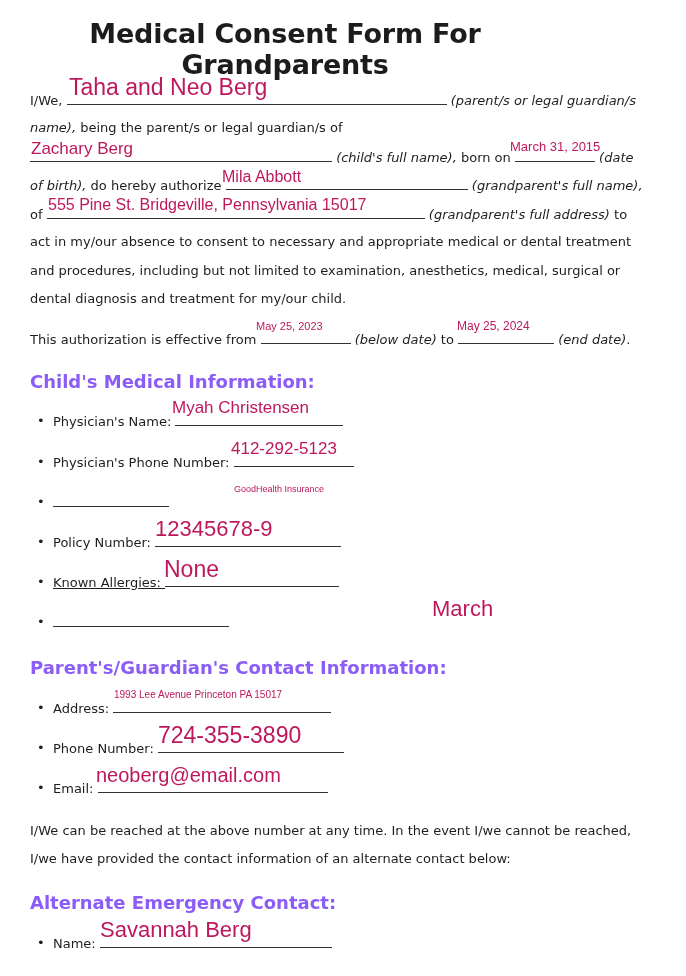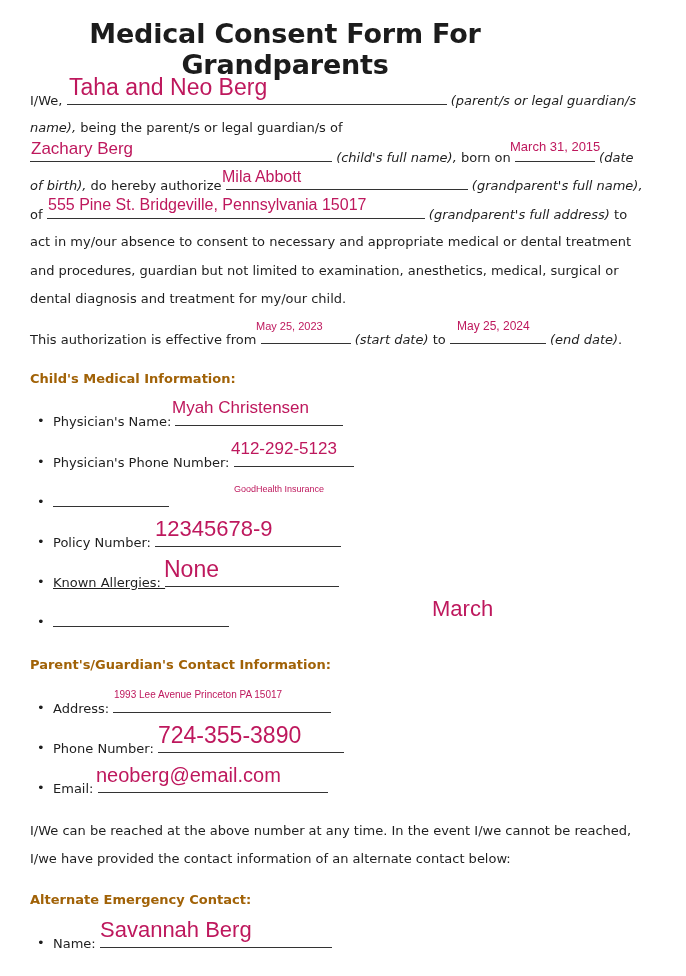--- a/index.html
+++ b/index.html
@@ -10,21 +10,21 @@
   .title {
     position: absolute; left: 0; top: 18px; width: 570px; text-align: center;
     font-size: 27px; font-weight: bold; color: #1c1c1c; letter-spacing: -0.2px;
   }
   .line { position: absolute; left: 30px; font-size: 13px; white-space: nowrap; color: #1e1e1e; }
   .it { font-style: italic; margin-top: 29px; }
   .blank { display: inline-block; border-bottom: 1px solid #333; height: 12px; vertical-align: baseline; position: relative; }
   .fill {
     position: absolute; font-family: "Liberation Sans", sans-serif; color: #be185d; white-space: nowrap; text-align: center;
   }
-  .head { position: absolute; left: 30px; font-size: 13px; font-weight: bold; color: #a16207; }
+  .head { position: absolute; left: 30px; font-size: 18px; font-weight: bold; color: #8b5cf6; }
   .bullet { position: absolute; left: 53px; font-size: 13px; white-space: nowrap; color: #1e1e1e; }
   .bullet::before { content: "•"; position: absolute; left: -16px; font-size: 13px; }
 </style>
 </head>
 <body>
 
 <div class="title">Medical Consent Form For Grandparents</div>
 
 <div class="line" style="top:92px;">
   <span>I/We,</span>
@@ -54,27 +54,27 @@
 <div class="fill" style="left:222px;top:168px;font-size:16px;">Mila Abbott</div>
 
 <div class="line" style="top:206px;">
   <span>of</span>
   <span class="blank" style="width:378px;"></span>
   <span class="it">(grandparent's full address)</span><span> to</span>
 </div>
 <div class="fill" style="left:48px;top:196px;font-size:16px;">555 Pine St. Bridgeville, Pennsylvania 15017</div>
 
 <div class="line" style="top:234px;">act in my/our absence to consent to necessary and appropriate medical or dental treatment</div>
-<div class="line" style="top:263px;">and procedures, guardian but not limited to examination, anesthetics, medical, surgical or</div>
+<div class="line" style="top:263px;">and procedures, including but not limited to examination, anesthetics, medical, surgical or</div>
 <div class="line" style="top:291px;">dental diagnosis and treatment for my/our child.</div>
 
 <div class="line" style="top:331px;">
   <span>This authorization is effective from</span>
   <span class="blank" style="width:90px;"></span>
-  <span class="it">(start date)</span><span> to </span><span class="blank" style="width:96px;"></span>
+  <span class="it">(below date)</span><span> to </span><span class="blank" style="width:96px;"></span>
   <span class="it">(end date)</span><span>.</span>
 </div>
 <div class="fill" style="left:256px;top:320px;font-size:11px;">May 25, 2023</div>
 <div class="fill" style="left:457px;top:319px;font-size:12px;">May 25, 2024</div>
 
 <div class="head" style="top:371px;">Child's Medical Information:</div>
 
 <div class="bullet" style="top:413px;">
   <span>Physician's Name:</span>
   <span class="blank" style="width:168px;"></span>

